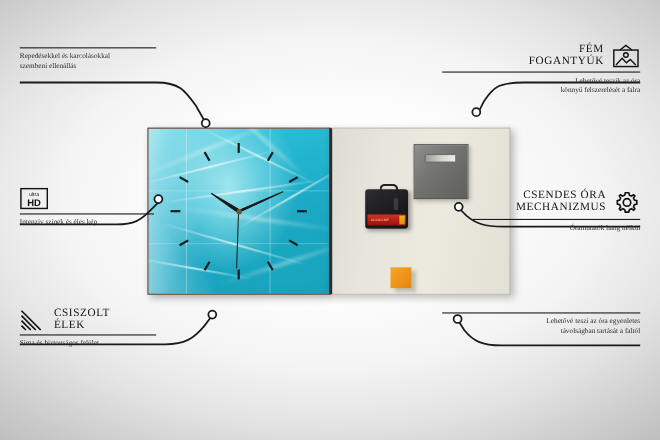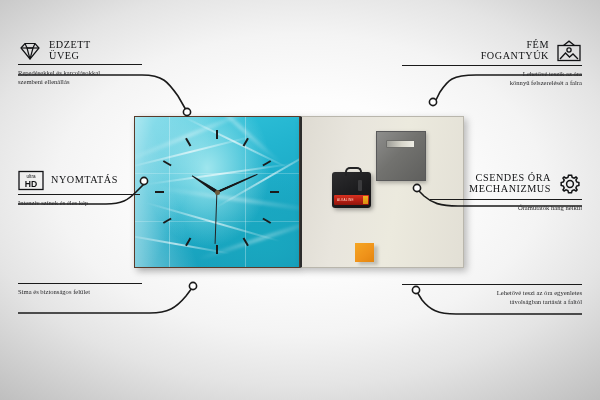--- a/index.html
+++ b/index.html
@@ -340,60 +340,58 @@
       <circle cx="187" cy="112" r="3.6"></circle>
       <circle cx="144" cy="181" r="3.6"></circle>
       <circle cx="193" cy="286" r="3.6"></circle>
       <circle cx="433" cy="102" r="3.6"></circle>
       <circle cx="417" cy="188" r="3.6"></circle>
       <circle cx="416" cy="290" r="3.6"></circle>
     </g>
   </svg>
 
   <div class="callout left" style="left:18px; top:40px; width:165px;">
-    <div class="head">
-      <svg class="icon" width="24" height="20" viewBox="0 0 24 20">
-        <g fill="none" stroke="#111214" stroke-width="1.2">
-          <path d="M3,7 L7,2.5 L17,2.5 L21,7 L12,18 Z"></path>
-          <path d="M3,7 L21,7"></path>
-          <path d="M7,2.5 L9,7 L12,18"></path>
-          <path d="M17,2.5 L15,7 L12,18"></path>
-          <path d="M9,7 L15,7"></path>
-        </g>
-      </svg>
-      <div class="title">
-        <span>EDZETT</span>
-        <span class="l2">ÜVEG</span>
-      </div>
-    </div>
     <div class="rule" style="width:124px;"></div>
     <div class="desc">
       <span>Repedésekkel és karcolásokkal</span><br>
       <span>szembeni ellenállás</span>
     </div>
   </div>
 
   <div class="callout left" style="left:18px; top:170px; width:170px;">
     <div class="head">
       <svg class="icon" width="26" height="21" viewBox="0 0 26 21">
         <rect x="1" y="1.5" width="24" height="18" fill="none" stroke="#111214" stroke-width="1.3"></rect>
         <text x="13" y="8.2" font-family="Liberation Sans, sans-serif" font-size="4.6" text-anchor="middle" fill="#111214">ultra</text>
         <text x="13" y="17" font-family="Liberation Sans, sans-serif" font-size="8.6" font-weight="bold" text-anchor="middle" fill="#111214">HD</text>
       </svg>
       <div class="title">
-        <span class="l2">NYOMTATÁS</span>
       </div>
     </div>
     <div class="rule" style="width:122px;"></div>
     <div class="desc">
       <span>Intenzív színek és éles kép</span>
     </div>
   </div>
 
   <div class="callout left" style="left:18px; top:280px; width:165px;">
+    <div class="head">
+      <svg class="icon" width="24" height="20" viewBox="0 0 24 20">
+        <g stroke="#111214" stroke-width="1.5" stroke-linecap="butt">
+          <path d="M1.5,1.5 L19,19"></path>
+          <path d="M1.5,6 L14.5,19"></path>
+          <path d="M1.5,10.5 L10,19"></path>
+          <path d="M1.5,15 L5.5,19"></path>
+        </g>
+      </svg>
+      <div class="title">
+        <span>CSISZOLT</span>
+        <span class="l2">ÉLEK</span>
+      </div>
+    </div>
     <div class="rule" style="width:124px;"></div>
     <div class="desc">
       <span>Sima és biztonságos felület</span>
     </div>
   </div>
 
   <div class="callout right" style="right:18px; top:172px; width:180px;">
     <div class="head">
       <div class="title">
         <span>CSENDES ÓRA</span>

